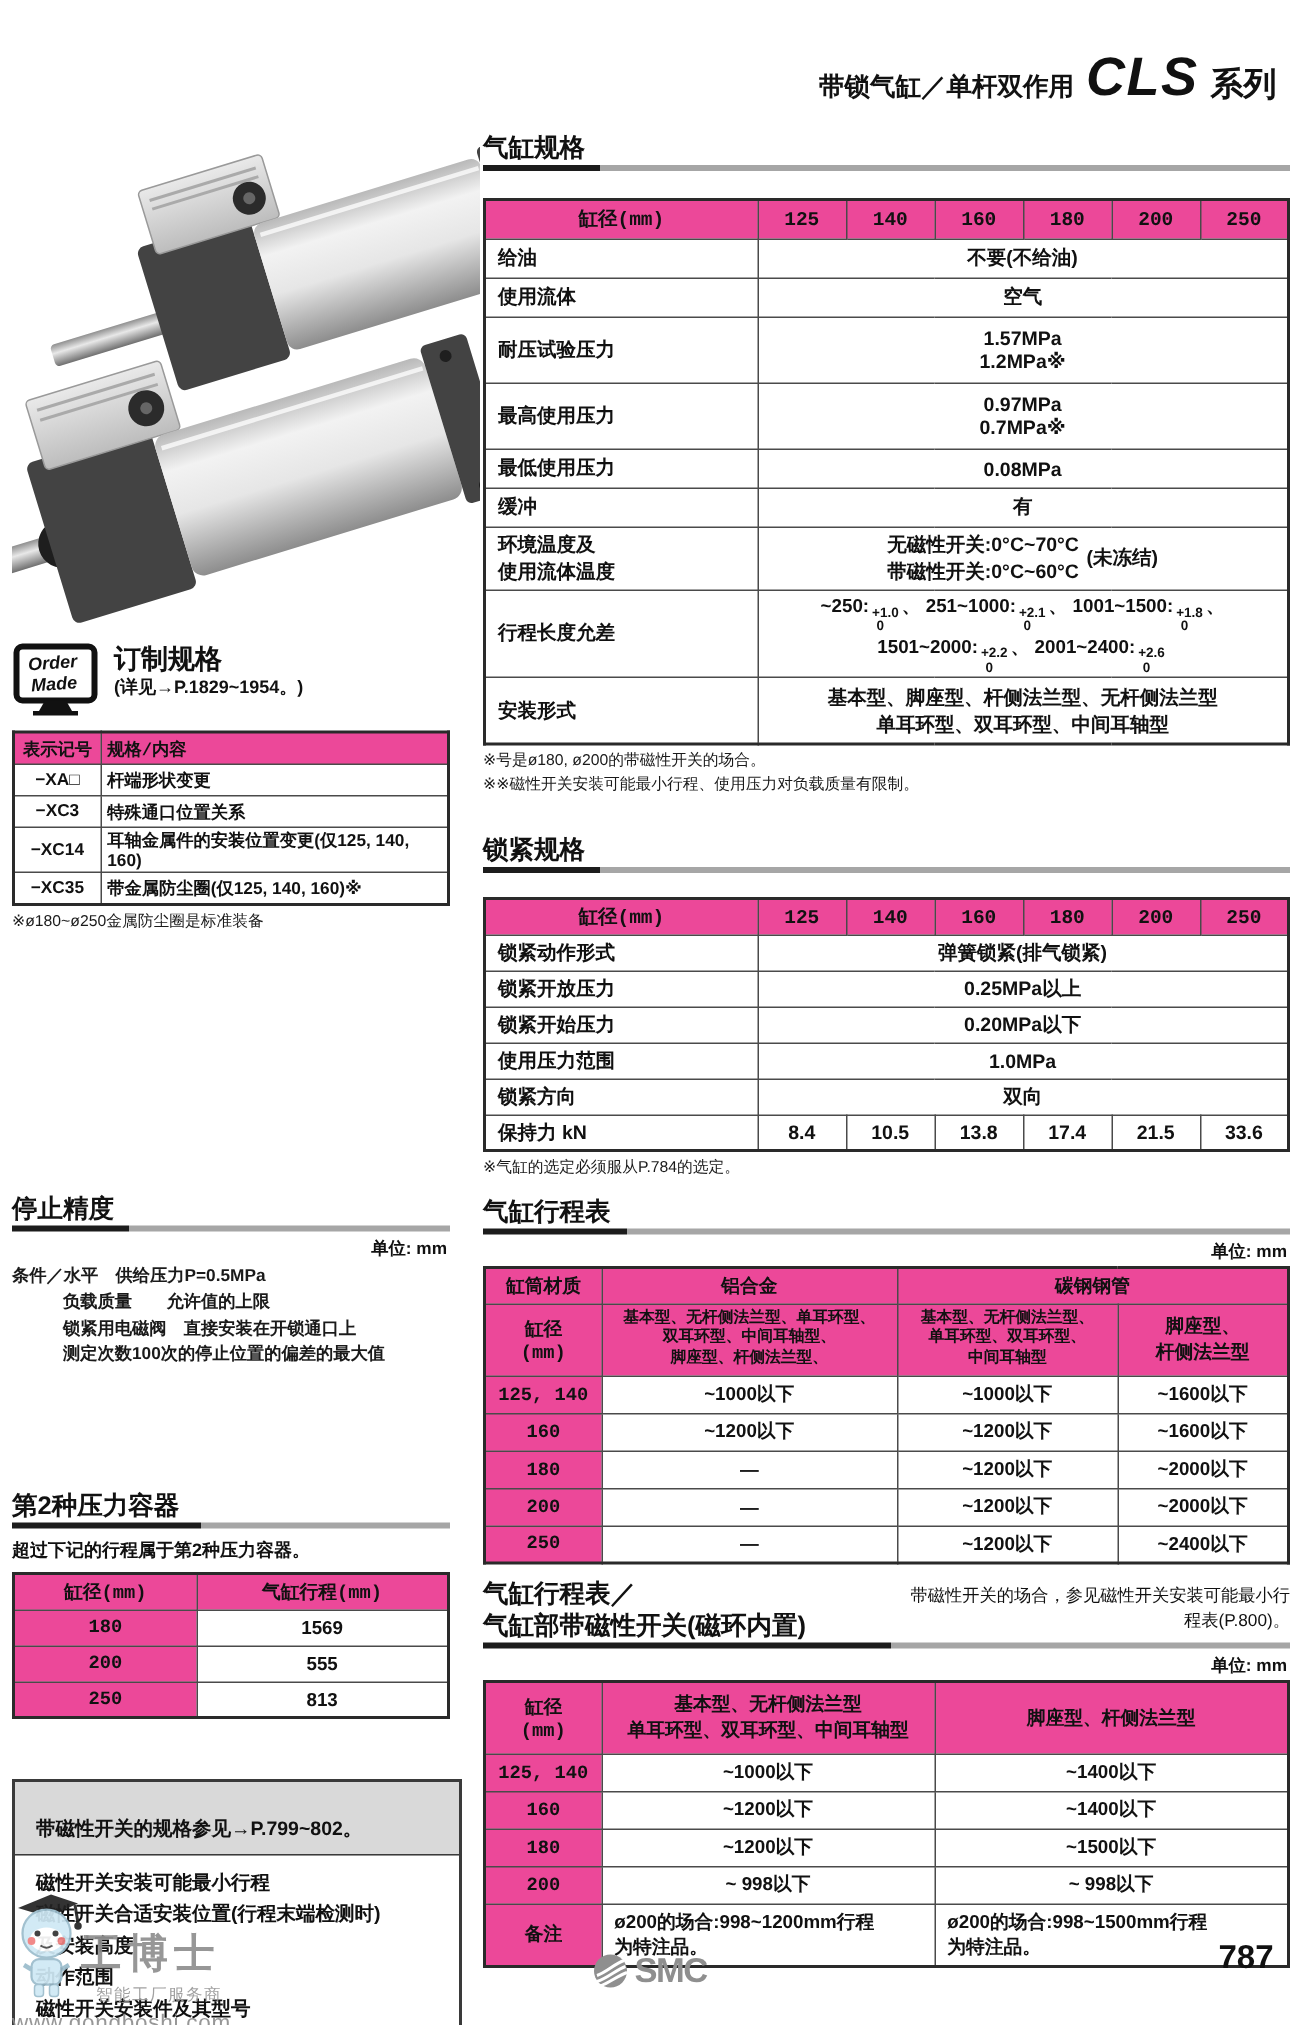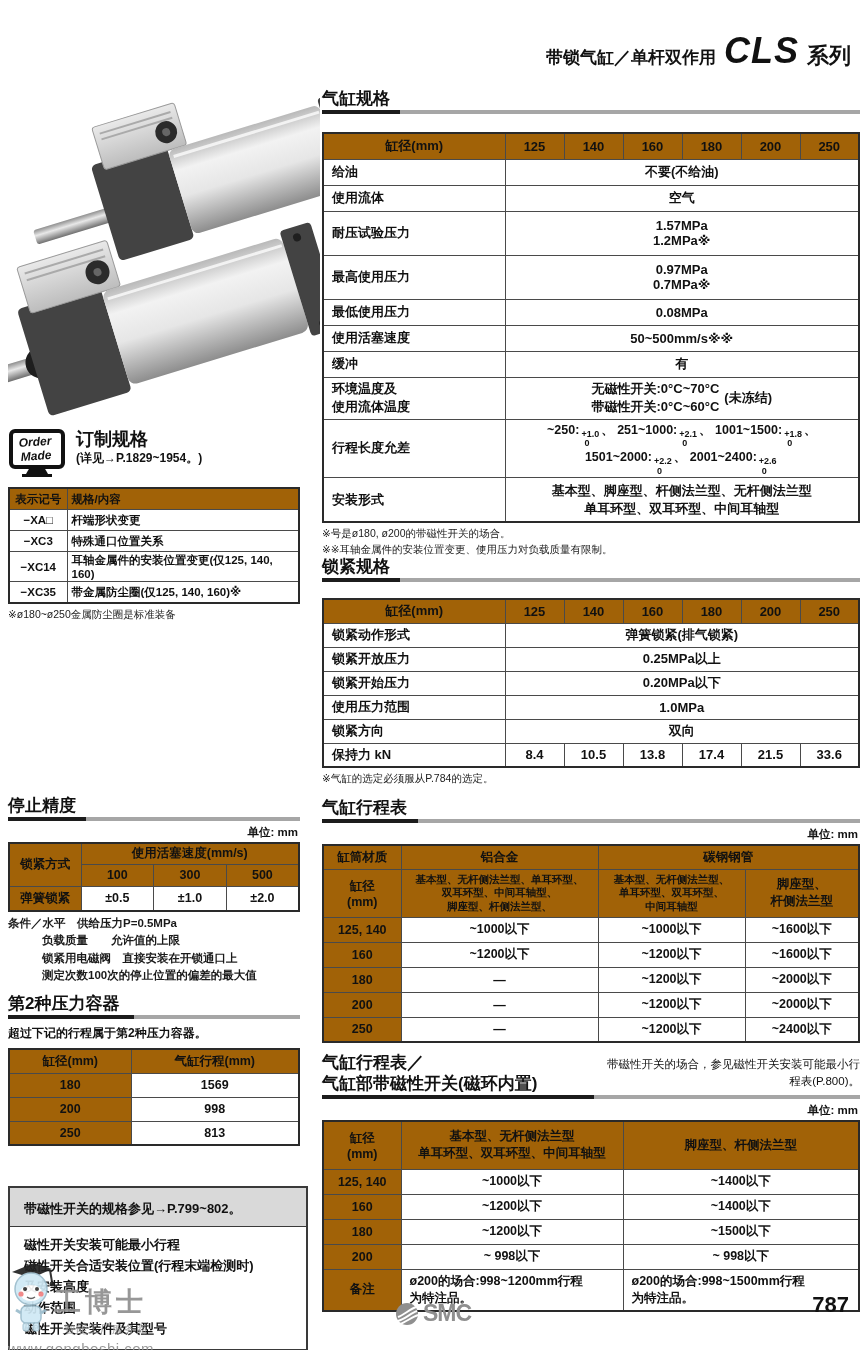--- a/index.html
+++ b/index.html
@@ -13,21 +13,21 @@
   
   .sec-title{display:block;font-size:17px;font-weight:bold;line-height:21px;}
   .sec-bar{display:flex;height:4px;margin-top:1px;}
   .bar-dark{background:#1c1c1c;height:4px;}
   .bar-gray{flex:1;background:#a6a6a6;height:4px;}
   .unit{font-size:11.5px;font-weight:bold;text-align:right;margin:4px 2px 2px 0;}
   
   table{border-collapse:collapse;table-layout:fixed;width:100%;}
   .tbl{border:2px solid #2a2a2a;font-size:13px;}
   .tbl td{border:1px solid #4a4a4a;text-align:center;vertical-align:middle;padding:1px 3px;font-weight:bold;}
-  .hdr{background:#a16207;}
+  .hdr{background:#ec4899;font-family:Liberation Mono, monospace;}
   .lbl{text-align:left !important;padding-left:8px !important;}
   .pre{white-space:pre-line;}
   .small{font-size:10.5px;line-height:1.25;}
   .notes{font-size:10.5px;font-weight:normal;line-height:1.5;margin-top:3px;color:#1a1a1a;}
   .rh1{height:26px;} .rh2{height:44px;} .rh2b{height:42px;} .rht{height:56px;} .rhm{height:44px;}
   .rlk{height:24px;}
   .flexmid{display:flex;align-items:center;justify-content:center;gap:5px;}
   .tol{display:inline-flex;flex-direction:column;align-items:flex-start;font-size:9px;line-height:1.05;margin:0 2px;vertical-align:-3px;}
   .tol .dn{padding-left:3px;}
   .tol-line{line-height:1.55;}
@@ -39,21 +39,21 @@
   .om-sub{font-size:12px;font-weight:bold;}
   .om-tbl{margin-top:9px;border:2px solid #2a2a2a;font-size:11.5px;}
   .om-tbl td{border:1px solid #4a4a4a;padding:1px 4px;font-weight:bold;height:18px;vertical-align:middle;}
   .om-code{text-align:center;}
   .om-desc{text-align:left;}
   .sa-sec{position:absolute;left:8px;top:795px;width:292px;}
   .pv-sec{position:absolute;left:8px;top:993px;width:292px;}
   .pv-note{font-size:12px;font-weight:bold;margin:6px 0 6px 0;}
   .sw-box{position:absolute;left:8px;top:1186px;width:296px;border:2px solid #3a3a3a;background:#fff;}
   .sw-box-head{background:#d9d9d9;border-bottom:1.5px solid #3a3a3a;font-size:13px;font-weight:bold;
-               padding:12px 10px 8px 14px;}
+               padding:22px 10px 8px 14px;}
   .sw-box-items{padding:7px 8px 10px 14px;font-size:13px;font-weight:bold;line-height:1.62;}
   .note-indent{padding-left:34px;}
   
   .cs-sec{position:absolute;left:322px;top:88px;width:538px;}
   .lk-sec{position:absolute;left:322px;top:556px;width:538px;}
   .st-sec{position:absolute;left:322px;top:797px;width:538px;}
   .ms-sec{position:absolute;left:322px;top:1052px;width:538px;}
   .ms-head{position:relative;}
   .side-note{position:absolute;right:0;top:4px;width:264px;font-size:11.5px;line-height:1.5;font-weight:normal;text-align:right;}
   
@@ -176,45 +176,20 @@
     <div class="notes">※ø180~ø250金属防尘圈是标准装备</div>
   </div>
 
   <div class="sa-sec">
     <span class="sec-title">停止精度</span>
     <div class="sec-bar">
         <span class="bar-dark" style="width:78px"></span>
         <span class="bar-gray"></span>
       </div>
     <div class="unit">单位: mm</div>
-    <table class="tbl" style="font-size:12.5px;">
-      <colgroup>
-          <col style="width:72px">
-          <col>
-          <col>
-          <col>
-        </colgroup>
-      <tbody>
-          <tr class="hdr" style="height:21px;">
-        <td rowspan="2">锁紧方式</td>
-        <td colspan="3">使用活塞速度(mm/s)</td>
-      </tr>
-      <tr class="hdr" style="height:22px;">
-        <td>100</td>
-        <td>300</td>
-        <td>500</td>
-      </tr>
-      <tr style="height:25px;">
-        <td class="hdr">弹簧锁紧</td>
-        <td>±0.5</td>
-        <td>±1.0</td>
-        <td>±2.0</td>
-      </tr>
-    </tbody>
-      </table>
     <div class="notes" style="font-size:11.5px;font-weight:bold;">
       <div>条件／水平　供给压力P=0.5MPa</div>
       <div class="note-indent">负载质量　　允许值的上限</div>
       <div class="note-indent">锁紧用电磁阀　直接安装在开锁通口上</div>
       <div class="note-indent">测定次数100次的停止位置的偏差的最大值</div>
     </div>
   </div>
 
   <div class="pv-sec">
     <span class="sec-title">第2种压力容器</span>
@@ -232,21 +207,21 @@
           <tr class="hdr" style="height:24px;">
         <td>缸径(mm)</td>
         <td>气缸行程(mm)</td>
       </tr>
       <tr style="height:24px;">
         <td class="hdr">180</td>
         <td>1569</td>
       </tr>
       <tr style="height:24px;">
         <td class="hdr">200</td>
-        <td>998</td>
+        <td>555</td>
       </tr>
       <tr style="height:24px;">
         <td class="hdr">250</td>
         <td>813</td>
       </tr>
     </tbody>
       </table>
   </div>
 
   <div class="sw-box">
@@ -300,24 +275,20 @@
 1.2MPa※</td>
       </tr>
       <tr class="rh2">
         <td class="lbl">最高使用压力</td>
         <td colspan="6" class="pre">0.97MPa
 0.7MPa※</td>
       </tr>
       <tr class="rh1">
         <td class="lbl">最低使用压力</td>
         <td colspan="6" class="pre">0.08MPa</td>
-      </tr>
-      <tr class="rh1">
-        <td class="lbl">使用活塞速度</td>
-        <td colspan="6" class="pre">50~500mm/s※※</td>
       </tr>
       <tr class="rh1">
         <td class="lbl">缓冲</td>
         <td colspan="6" class="pre">有</td>
       </tr>
       <tr class="rh2b">
         <td class="lbl pre">环境温度及
 使用流体温度</td>
         <td colspan="6">
           <div class="flexmid">
@@ -358,21 +329,21 @@
       </tr>
       <tr class="rhm">
         <td class="lbl">安装形式</td>
         <td colspan="6" class="pre">基本型、脚座型、杆侧法兰型、无杆侧法兰型
 单耳环型、双耳环型、中间耳轴型</td>
       </tr>
     </tbody>
       </table>
     <div class="notes">
       <div>※号是ø180, ø200的带磁性开关的场合。</div>
-      <div>※※耳轴金属件的安装位置变更、使用压力对负载质量有限制。</div>
+      <div>※※磁性开关安装可能最小行程、使用压力对负载质量有限制。</div>
     </div>
   </div>
 
   <div class="lk-sec">
     <span class="sec-title">锁紧规格</span>
     <div class="sec-bar">
         <span class="bar-dark" style="width:78px"></span>
         <span class="bar-gray"></span>
       </div>
     <table class="tbl" style="margin-top:16px;">

